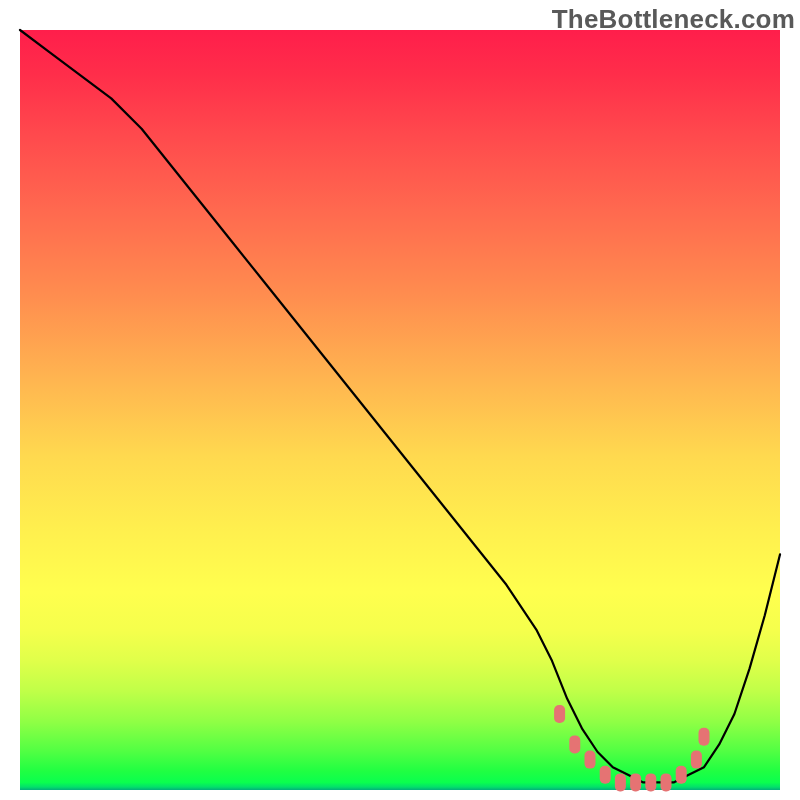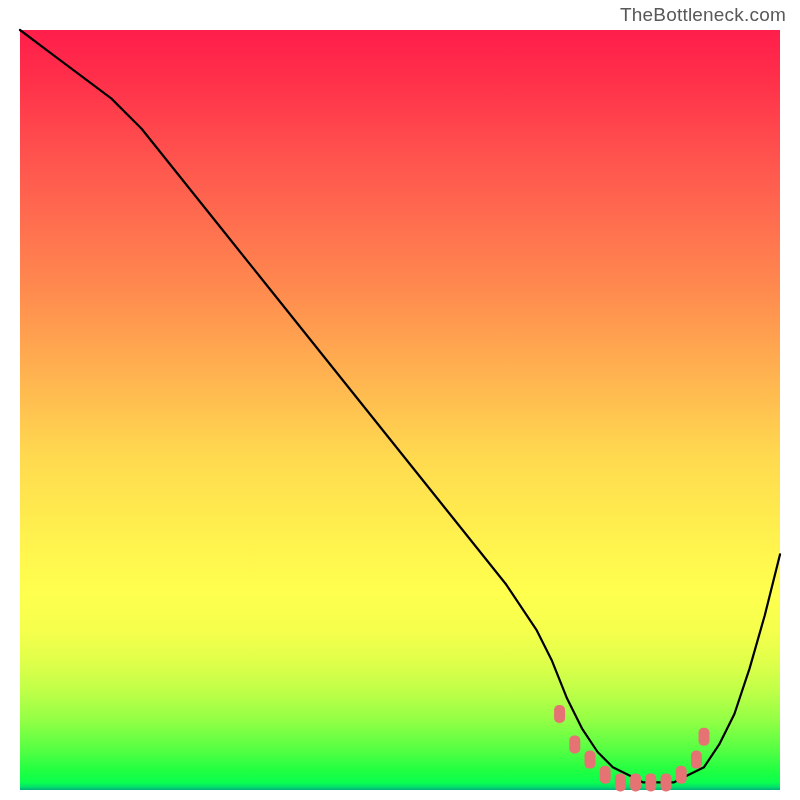--- a/index.html
+++ b/index.html
@@ -13,23 +13,23 @@
   }
   .frame {
     position: relative;
     width: 800px;
     height: 800px;
     background: #ffffff;
   }
   .watermark {
     position: absolute;
     top: 4px;
-    right: 14px;
-    font-size: 19px;
-    font-weight: 400;
+    right: 5px;
+    font-size: 26px;
+    font-weight: 700;
     color: #595959;
     letter-spacing: 0.2px;
     z-index: 10;
   }
   .plot-area {
     position: absolute;
     left: 20px;
     top: 30px;
     width: 760px;
     height: 760px;

